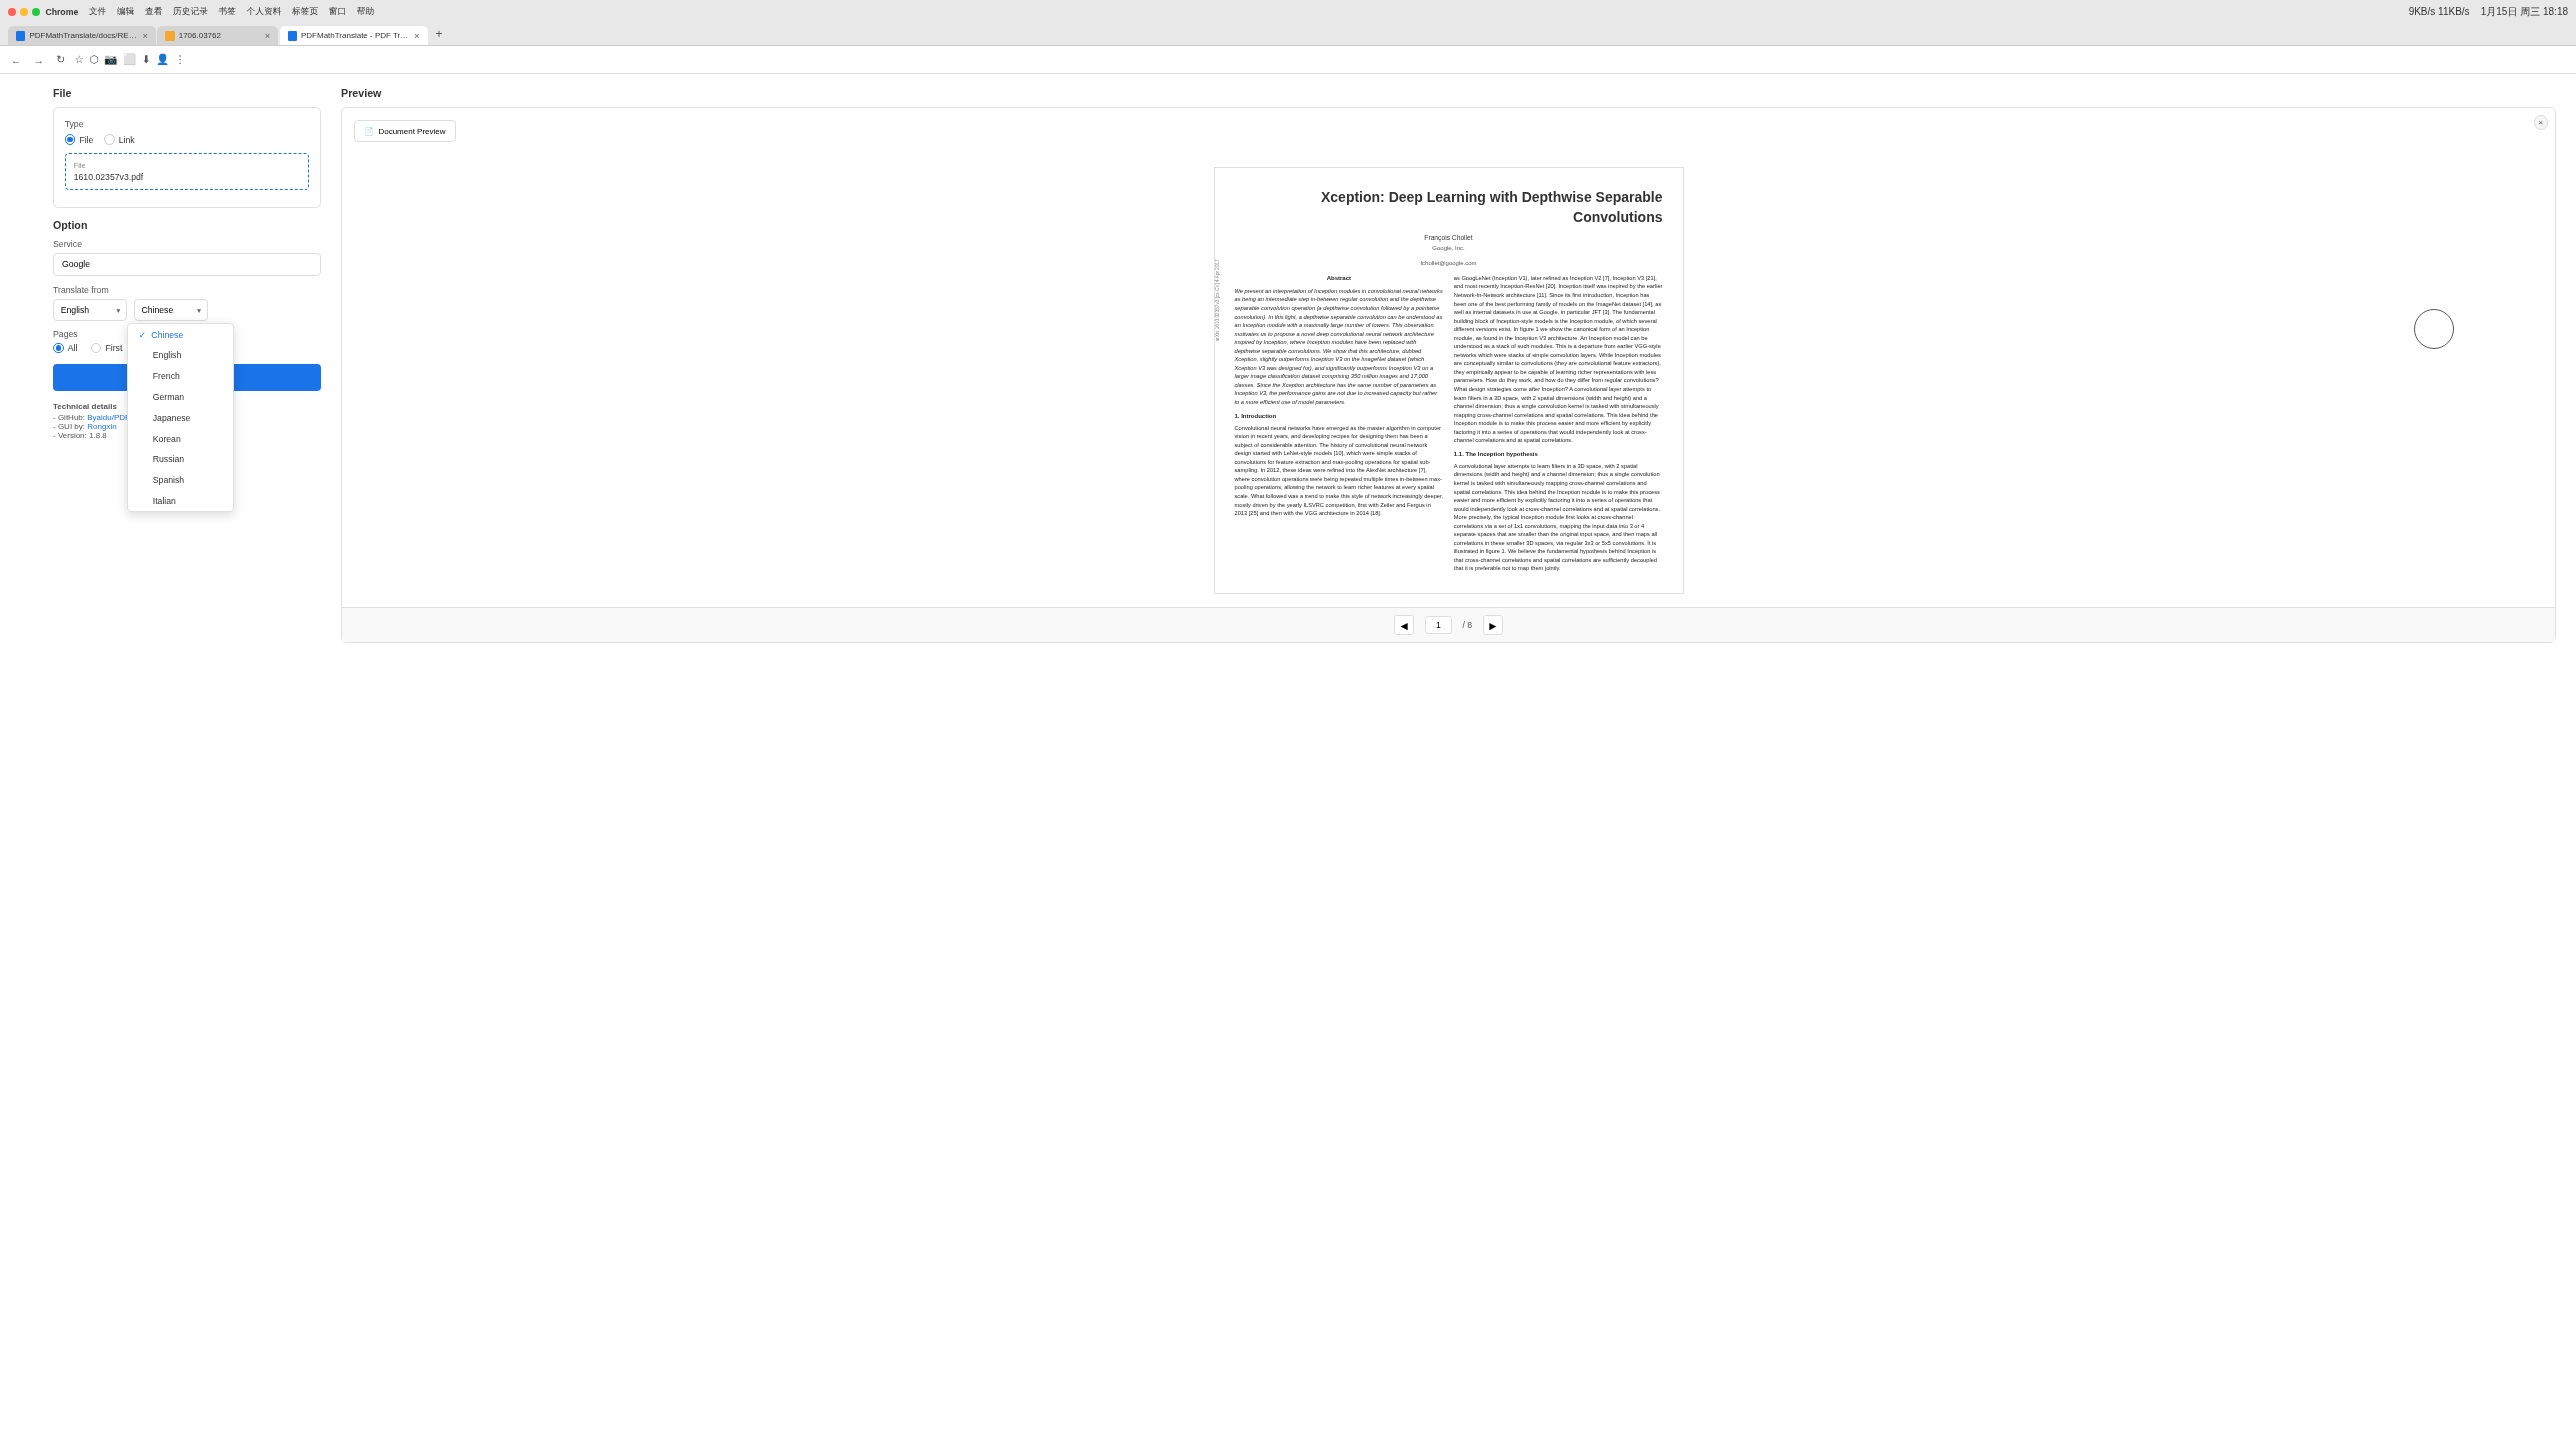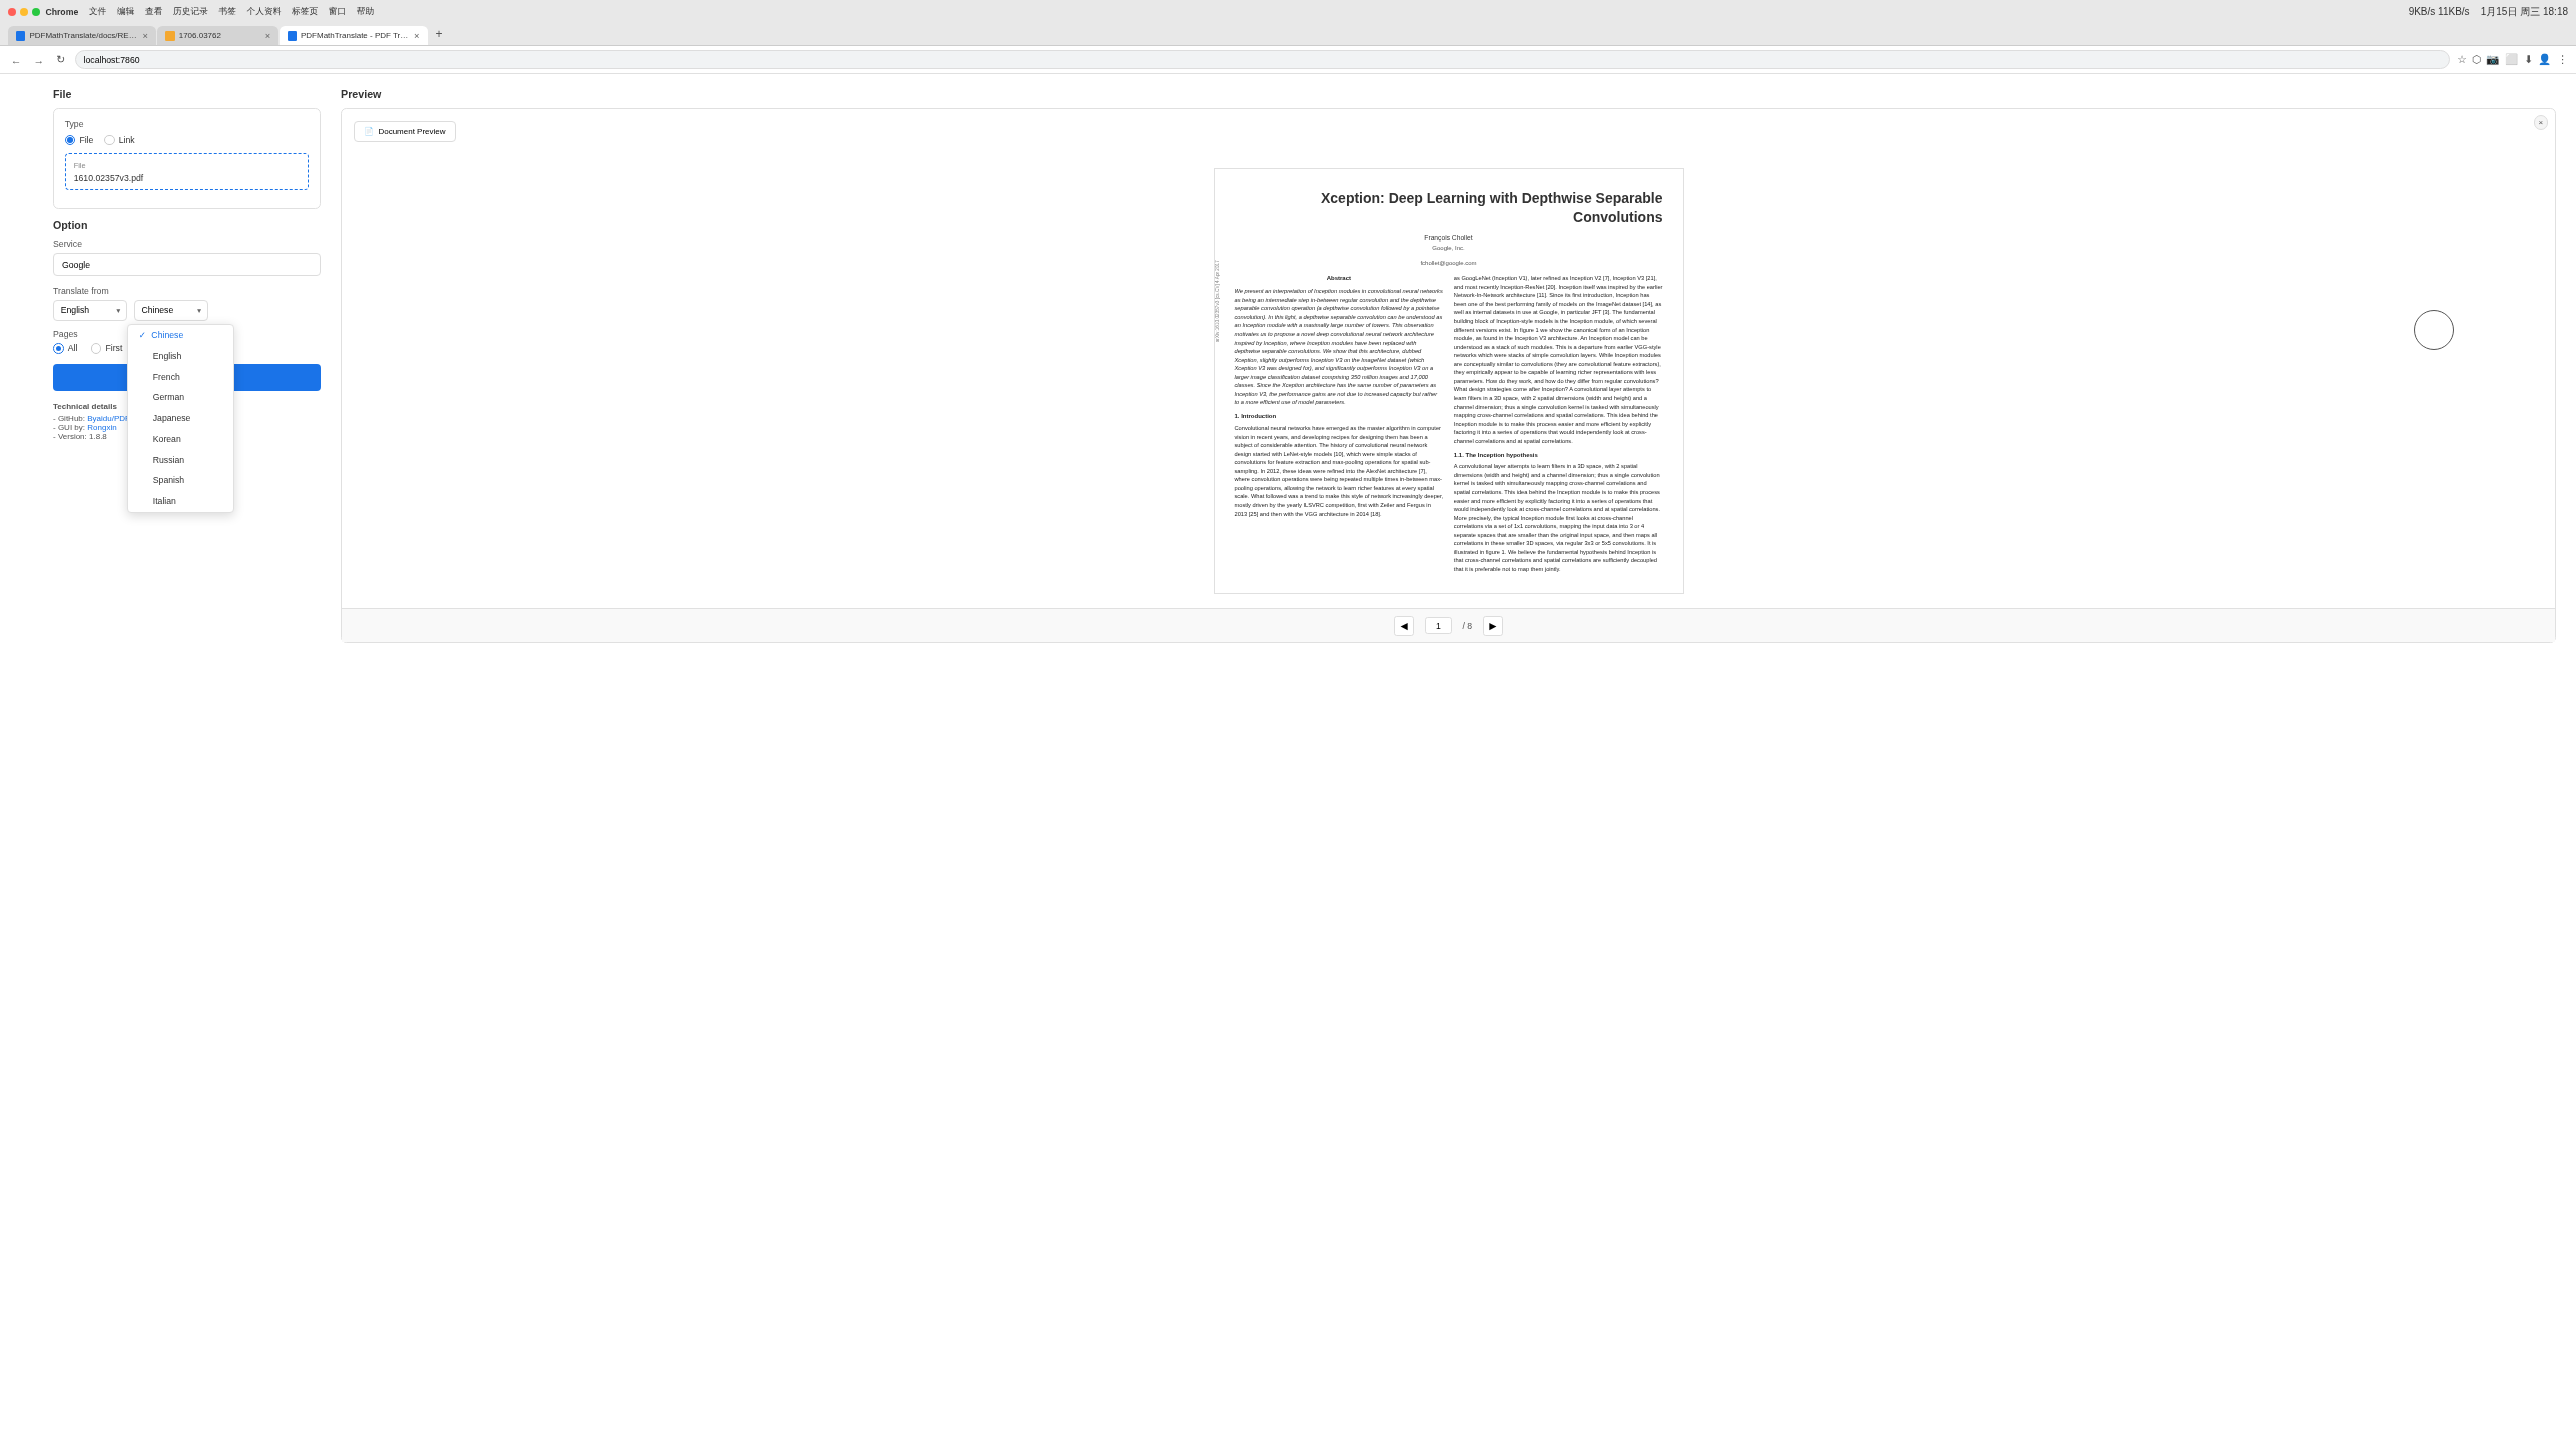--- a/index.html
+++ b/index.html
@@ -398,21 +398,20 @@
       <span class="tab-close">×</span>
     </div>
     <div class="tab-new">+</div>
   </div>
 </div>
 
 <div class="address-bar-row">
   <button class="nav-btn">←</button>
   <button class="nav-btn">→</button>
   <button class="nav-btn">↻</button>
-  <input class="address-input" type="text" value="localhost:7860" style="">
   <div class="toolbar-icons">
     <span class="toolbar-icon">☆</span>
     <span class="toolbar-icon">⬡</span>
     <span class="toolbar-icon">📷</span>
     <span class="toolbar-icon">⬜</span>
     <span class="toolbar-icon">⬇</span>
     <span class="toolbar-icon">👤</span>
     <span class="toolbar-icon">⋮</span>
   </div>
 </div>

